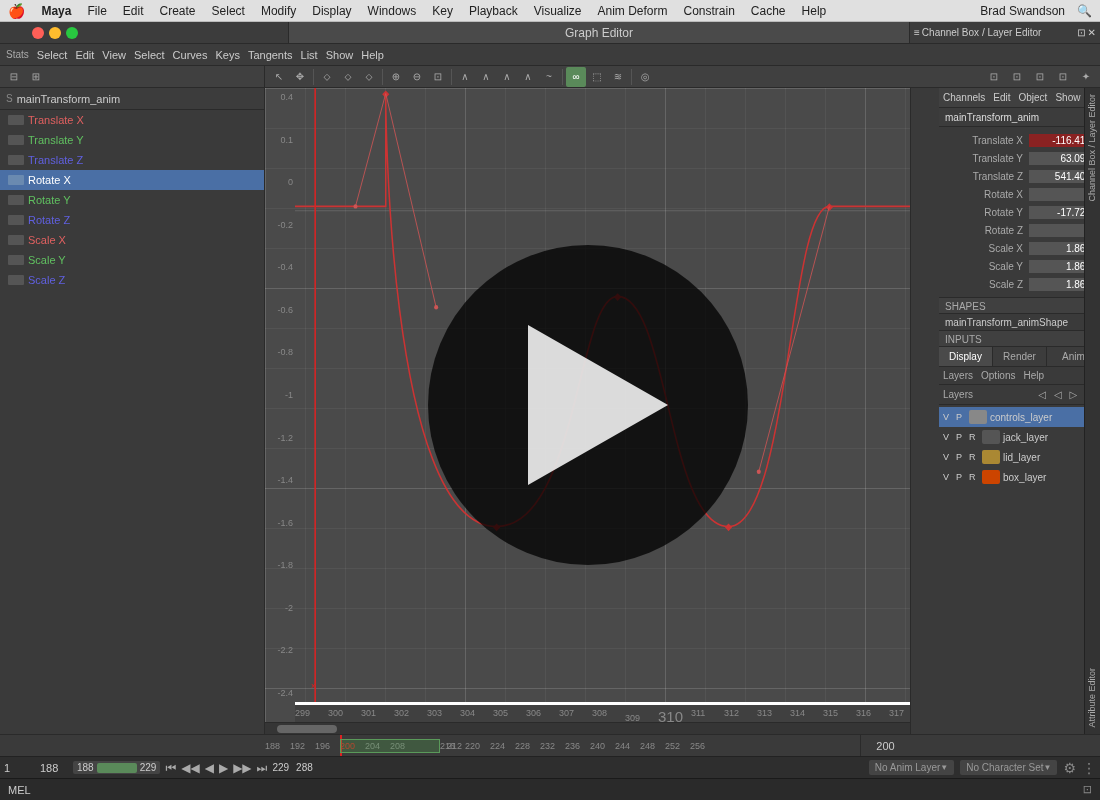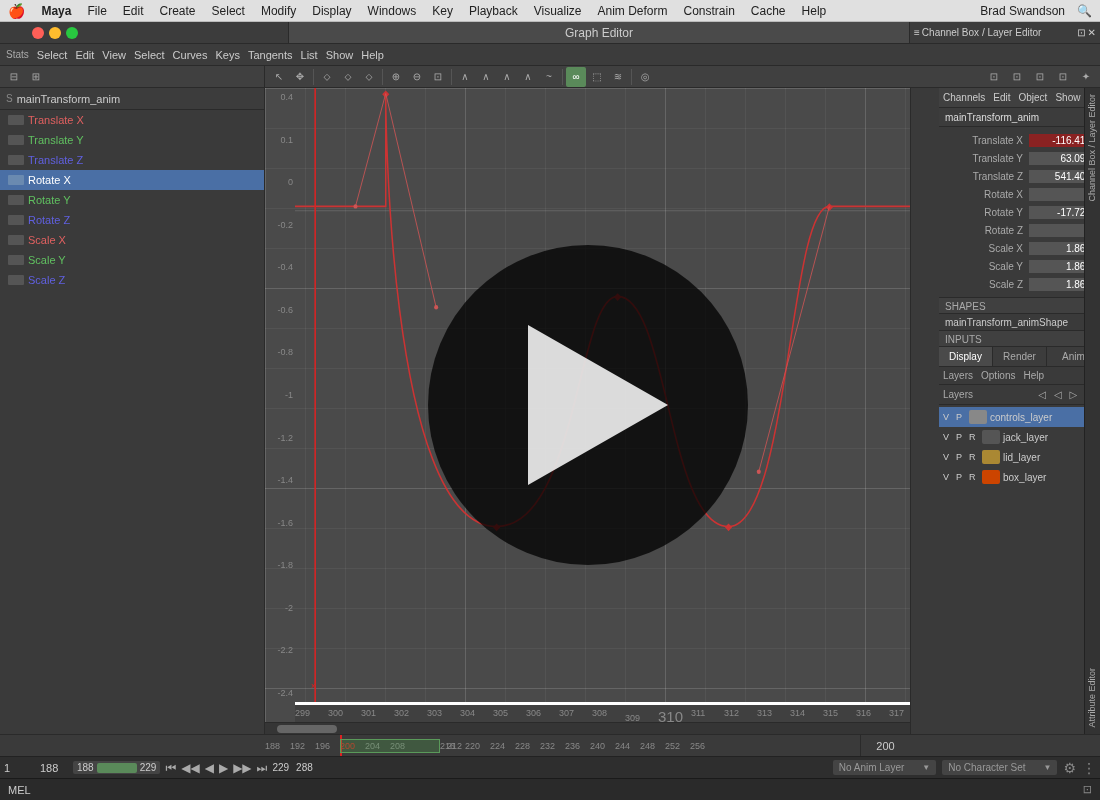--- a/index.html
+++ b/index.html
@@ -160,21 +160,21 @@
       height: 22px; background: #2e2e2e; border-top: 1px solid #222;
       display: flex; align-items: center; padding: 0 6px; gap: 4px;
     }
     .pb-number { font-size: 11px; color: #ccc; min-width: 30px; }
     #transport-controls {
       display: flex; align-items: center; gap: 1px;
     }
     .tc-btn { font-size: 12px; color: #aaa; cursor: pointer; padding: 1px 2px; }
     .pb-anim-layer {
       background: #444; padding: 2px 6px; font-size: 10px; color: #999;
-      border-radius: 2px; display: flex; align-items: center; gap: 18px;
+      border-radius: 2px; display: flex; align-items: center; gap: 0;
     }
     .pb-anim-layer-arrow { font-size: 8px; }
     #mel-bar {
       height: 22px; background: #2a2a2a; border-top: 1px solid #1a1a1a;
       display: flex; align-items: center; padding: 0 8px; gap: 8px;
     }
     .mel-label { font-size: 11px; color: #ccc; }
     .mel-input { flex: 1; background: transparent; border: none; color: #ccc; font-size: 11px; outline: none; }
     .mel-icons { display: flex; gap: 4px; margin-left: auto; font-size: 11px; color: #888; }
 

